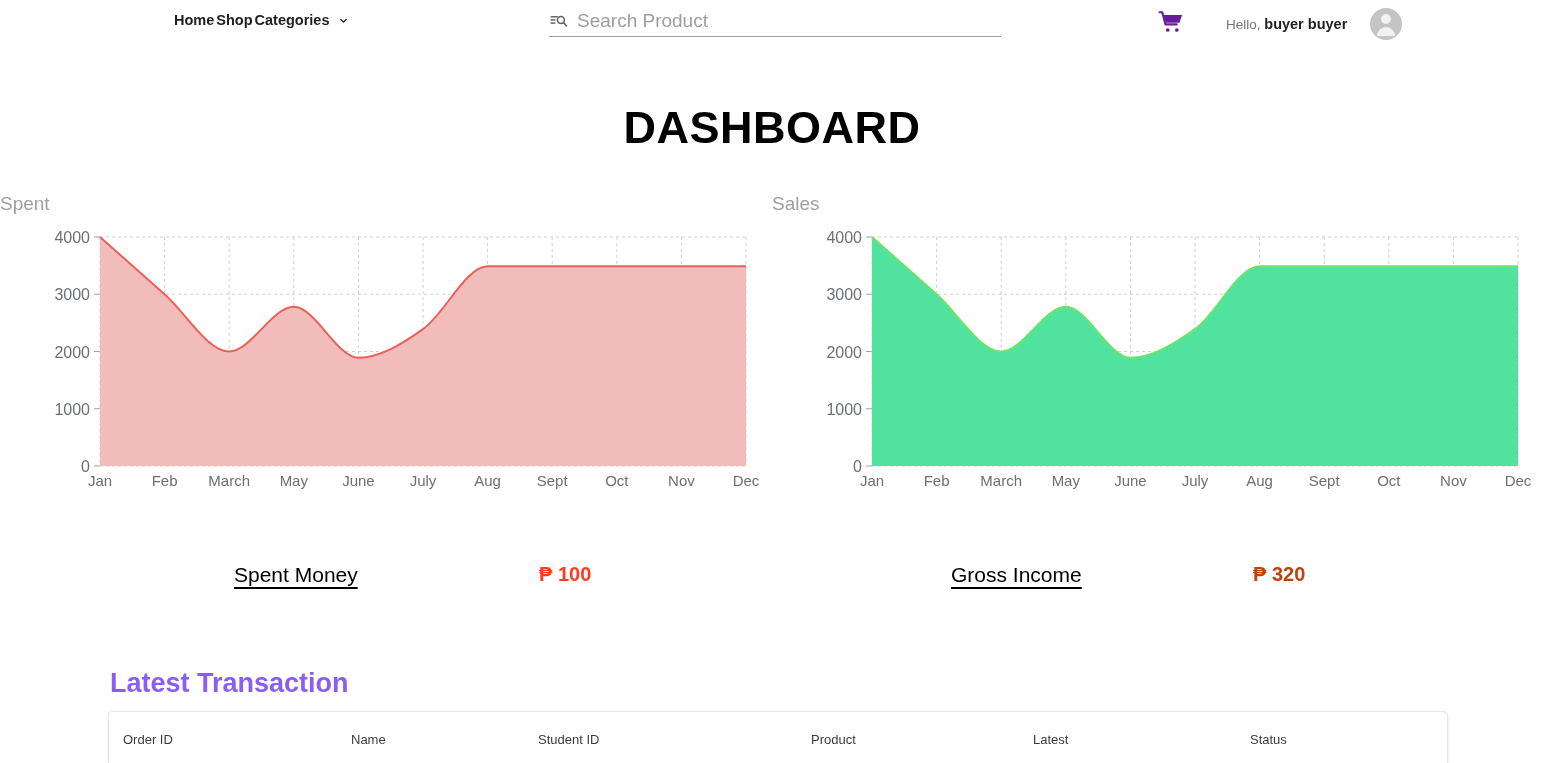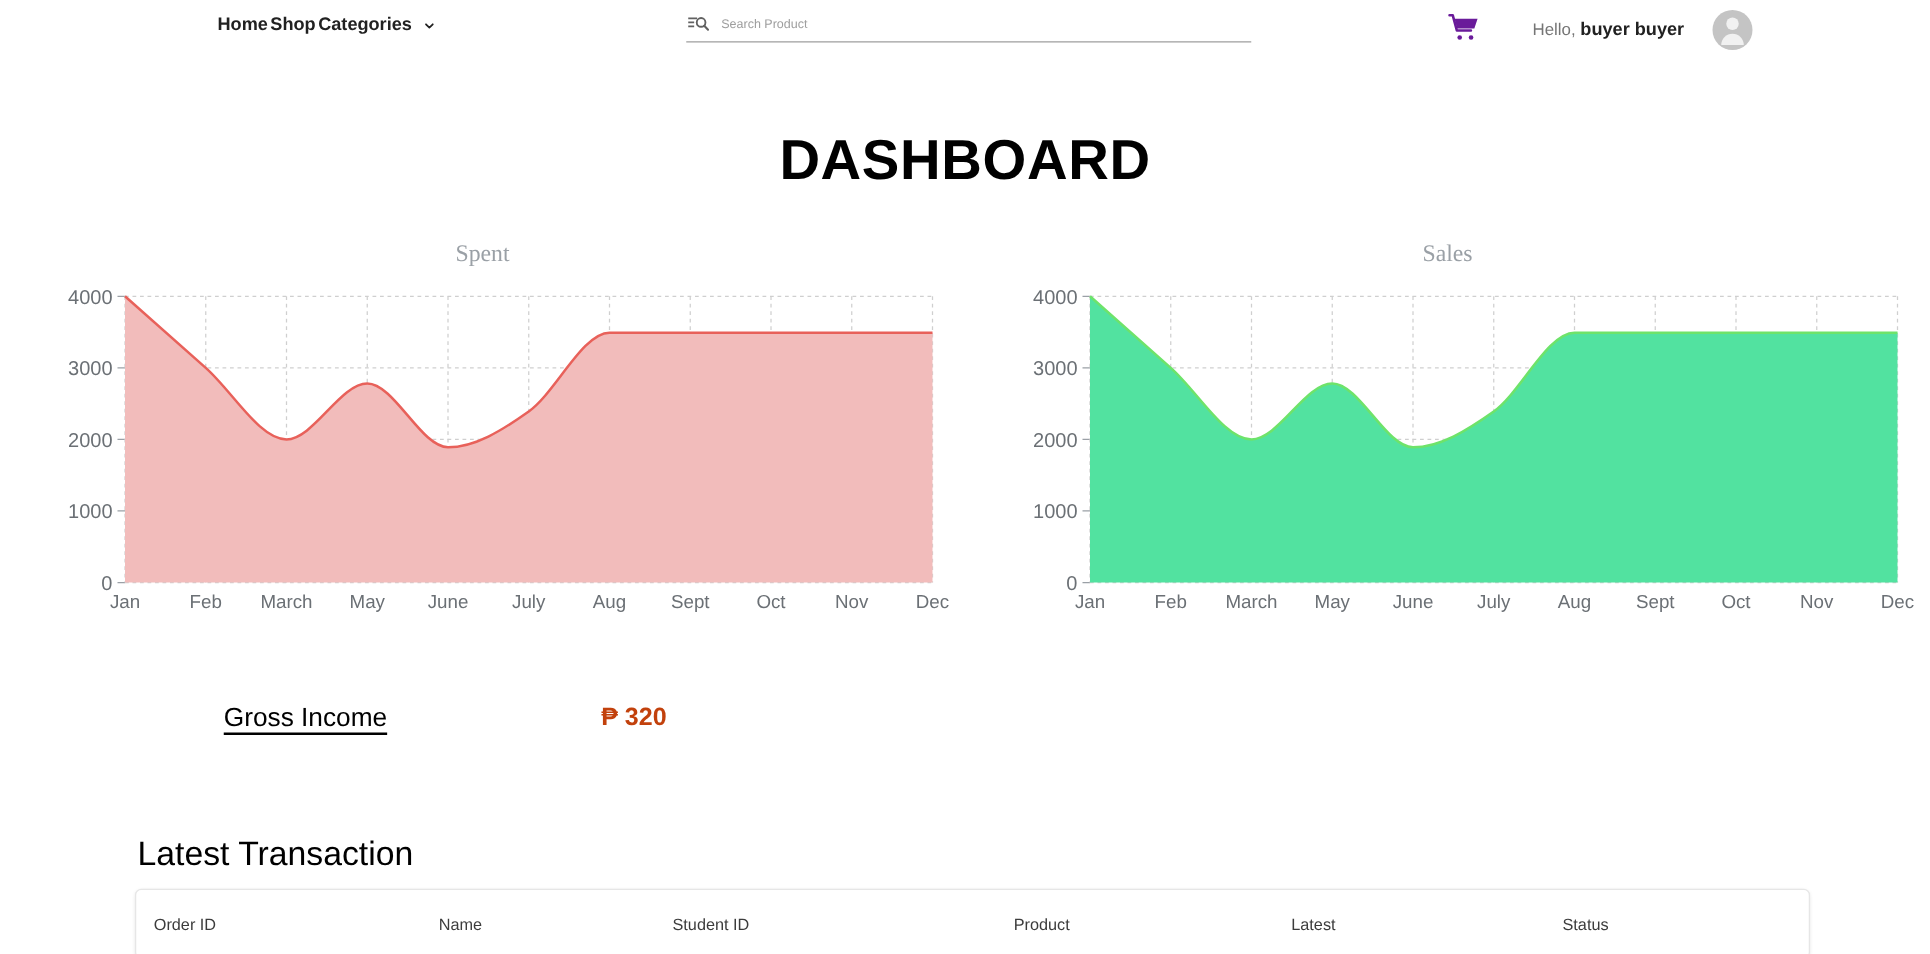--- a/index.html
+++ b/index.html
@@ -40,21 +40,21 @@
     left: 549px; top: 10px;
     width: 452px;
     display: flex; align-items: center;
     border-bottom: 1.5px solid #9e9e9e;
     padding-bottom: 4px;
   }
   .search-icon { width: 19px; height: 19px; flex: 0 0 auto; margin-right: 9px; }
   .search-input {
     border: none; outline: none; background: transparent;
     font-family: "Liberation Sans", sans-serif;
-    font-size: 10px;
+    font-size: 19px;
     color: #6d28d9;
     width: 100%;
     padding: 0;
   }
   .search-input::placeholder { color: #9e9e9e; opacity: 1; }
 
   .cart-btn {
     position: absolute; left: 1158px; top: 9px;
     width: 26px; height: 26px; cursor: pointer;
   }
@@ -82,22 +82,22 @@
 
   
   .charts {
     position: absolute;
     top: 193px; left: 0; width: 100%;
     display: flex;
   }
   .chart-box { position: relative; width: 772px; height: 305px; }
   .chart-title {
     position: absolute; top: 0; width: 100%;
-    text-align: center;
-    font-size: 19px; color: #9aa0a6; font-family: Liberation Serif, serif;
+    text-align: left;
+    font-size: 19px; color: #9aa0a6;
   }
   .plot-wrap { position: absolute; top: 36px; left: 0; width: 100%; height: 265px; }
   .plot-wrap svg { display: block; }
 
   
   .summary {
     position: absolute;
     top: 563px; left: 0; width: 100%;
     display: flex;
   }
@@ -111,21 +111,21 @@
   }
   .sum-val { position: absolute; top: 0; font-size: 20px; font-weight: bold; white-space: nowrap; }
   .c0 .sum-label { left: 234px; }
   .c0 .sum-val { left: 539px; }
   .c1 .sum-label { left: 179px; }
   .c1 .sum-val { left: 481px; }
 
   
   .latest-wrap { position: absolute; top: 668px; left: 108px; width: 1340px; }
   .latest-title {
-    font-size: 27px; font-weight: normal; color: #000000;
+    font-size: 27px; font-weight: bold; color: #8b5cf6;
     margin: 0 0 12px 2px;
   }
   .table-card {
     background: #ffffff;
     border: 1px solid #e6e6e6;
     border-radius: 5px;
     box-shadow: 0 1px 3px rgba(0,0,0,0.10);
     height: 56px;
     display: flex;
     align-items: center;
@@ -287,20 +287,24 @@
           <line x1="746" x2="746" y1="8" y2="237" stroke="#cfcfcf" stroke-width="1" stroke-dasharray="3 3"></line>
           <text x="746" y="257" text-anchor="middle" font-family="&quot;Liberation Sans&quot;, sans-serif" font-size="15" fill="#6b7075">Dec</text>
           <path d="M 100 8 C 121.53333333333333 27.083333333333332, 143.06666666666666 46.16666666666667, 164.6 65.25 C 186.13333333333333 84.33333333333333, 207.66666666666666 122.5, 229.2 122.5 C 250.73333333333332 122.5, 272.26666666666665 77.845, 293.8 77.845 C 315.3333333333333 77.845, 336.8666666666667 128.7975, 358.4 128.7975 C 379.93333333333334 128.7975, 401.46666666666664 115.43916666666665, 423 100.17249999999999 C 444.53333333333336 84.90583333333332, 466.06666666666666 37.19749999999999, 487.6 37.19749999999999 C 509.1333333333334 37.19749999999999, 530.6666666666667 37.19749999999999, 552.2 37.19749999999999 C 573.7333333333333 37.19749999999999, 595.2666666666667 37.19749999999999, 616.8 37.19749999999999 C 638.3333333333333 37.19749999999999, 659.8666666666667 37.19749999999999, 681.4 37.19749999999999 C 702.9333333333333 37.19749999999999, 724.4666666666667 37.19749999999999, 746 37.19749999999999 L 746 237 L 100 237 Z" fill="#52e2a0"></path>
           <path d="M 100 8 C 121.53333333333333 27.083333333333332, 143.06666666666666 46.16666666666667, 164.6 65.25 C 186.13333333333333 84.33333333333333, 207.66666666666666 122.5, 229.2 122.5 C 250.73333333333332 122.5, 272.26666666666665 77.845, 293.8 77.845 C 315.3333333333333 77.845, 336.8666666666667 128.7975, 358.4 128.7975 C 379.93333333333334 128.7975, 401.46666666666664 115.43916666666665, 423 100.17249999999999 C 444.53333333333336 84.90583333333332, 466.06666666666666 37.19749999999999, 487.6 37.19749999999999 C 509.1333333333334 37.19749999999999, 530.6666666666667 37.19749999999999, 552.2 37.19749999999999 C 573.7333333333333 37.19749999999999, 595.2666666666667 37.19749999999999, 616.8 37.19749999999999 C 638.3333333333333 37.19749999999999, 659.8666666666667 37.19749999999999, 681.4 37.19749999999999 C 702.9333333333333 37.19749999999999, 724.4666666666667 37.19749999999999, 746 37.19749999999999" fill="none" stroke="#6ee36a" stroke-width="2"></path>
         </svg>
       </div>
   </div>
 </div>
 
 <div class="summary">
+  <div class="sum-col c0">
+    <div class="sum-label">Spent Money</div>
+    <div class="sum-val" id="spentVal" style="color: rgb(255, 59, 31);">₱ 100</div>
+  </div>
   <div class="sum-col c1">
     <div class="sum-label">Gross Income</div>
     <div class="sum-val" id="incomeVal" style="color: #c2410c;">₱ 320</div>
   </div>
 </div>
 
 <div class="latest-wrap">
   <div class="latest-title">Latest Transaction</div>
   <div class="table-card">
     <div class="th">Order ID</div>

